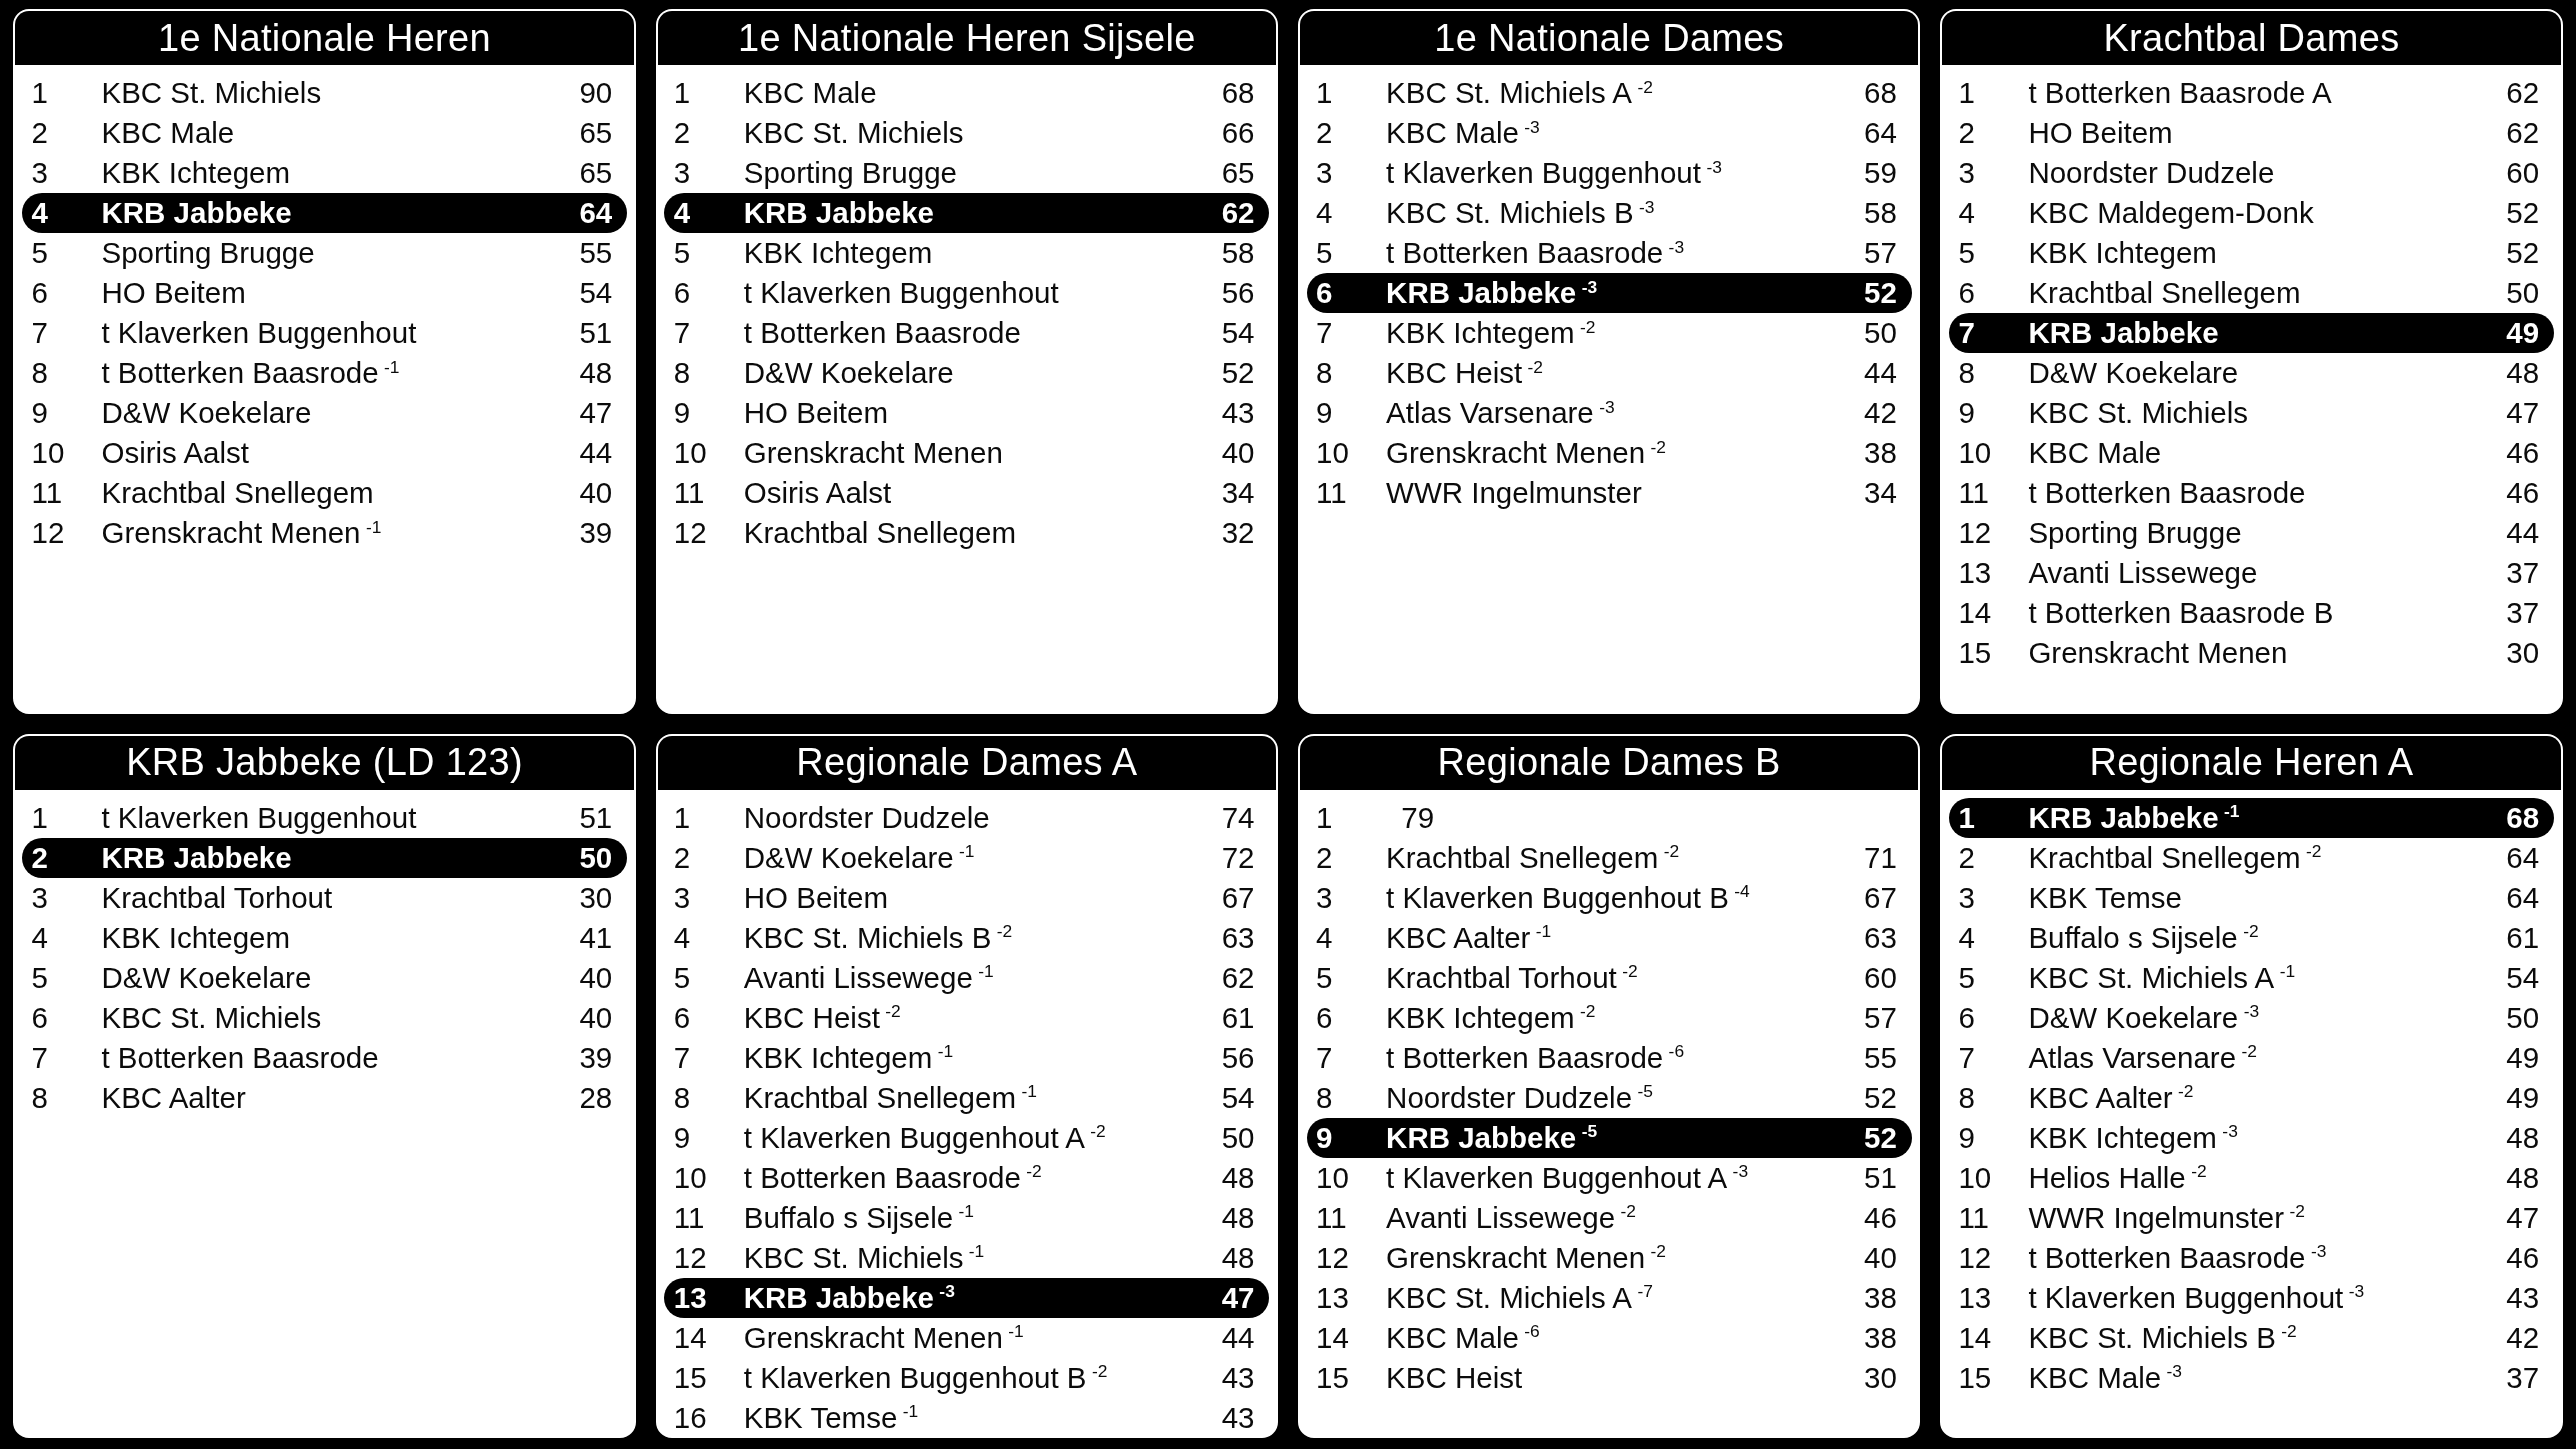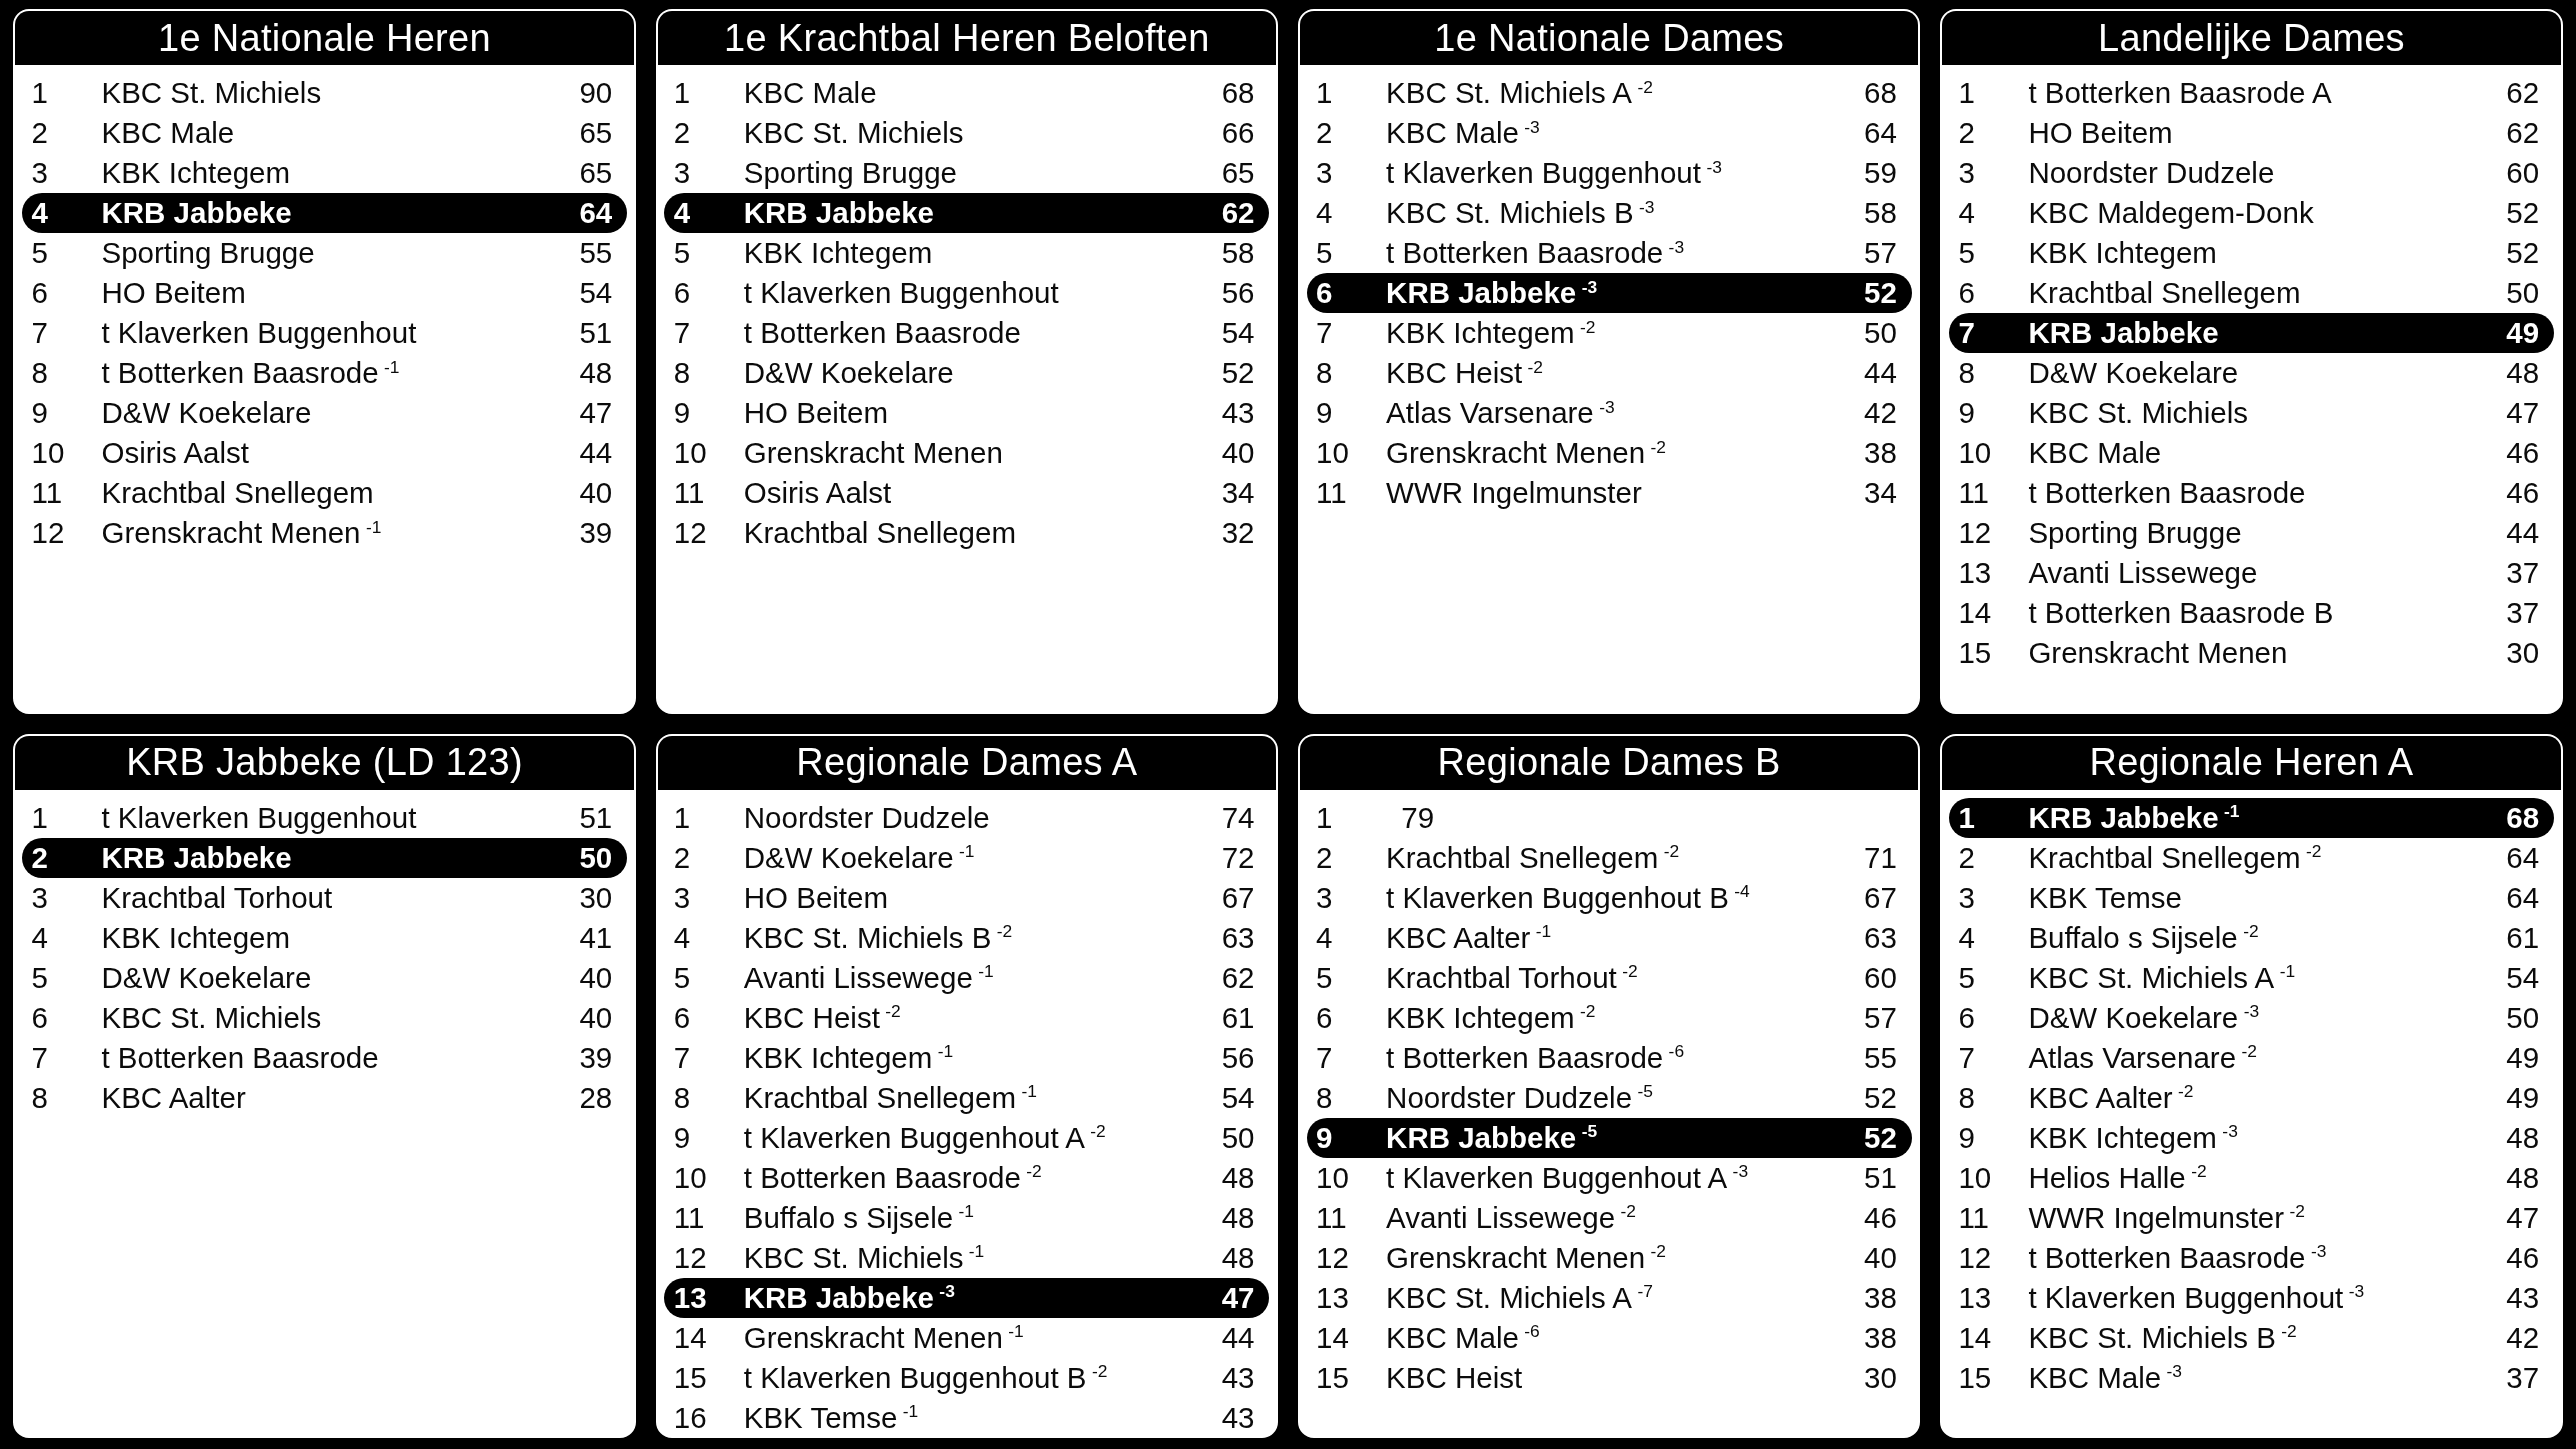--- a/index.html
+++ b/index.html
@@ -160,21 +160,21 @@
 
     <div class="row">
       <span class="rank">12</span>
       <span class="team"><span>Grenskracht Menen</span><span class="sup">-1</span></span>
       <span class="points">39</span>
     </div>
   </div>
     </div>
 
     <div class="card">
-      <div class="card-header">1e Krachtbal Heren Beloften</div>
+      <div class="card-header">1e Nationale Heren Sijsele</div>
       <div class="card-body">
     <div class="row">
       <span class="rank">1</span>
       <span class="team"><span>KBC Male</span></span>
       <span class="points">68</span>
     </div>
 
     <div class="row">
       <span class="rank">2</span>
       <span class="team"><span>KBC St. Michiels</span></span>
@@ -308,21 +308,21 @@
 
     <div class="row">
       <span class="rank">11</span>
       <span class="team"><span>WWR Ingelmunster</span></span>
       <span class="points">34</span>
     </div>
   </div>
     </div>
 
     <div class="card">
-      <div class="card-header">Landelijke Dames</div>
+      <div class="card-header">Krachtbal Dames</div>
       <div class="card-body">
     <div class="row">
       <span class="rank">1</span>
       <span class="team"><span>t Botterken Baasrode A</span></span>
       <span class="points">62</span>
     </div>
 
     <div class="row">
       <span class="rank">2</span>
       <span class="team"><span>HO Beitem</span></span>

